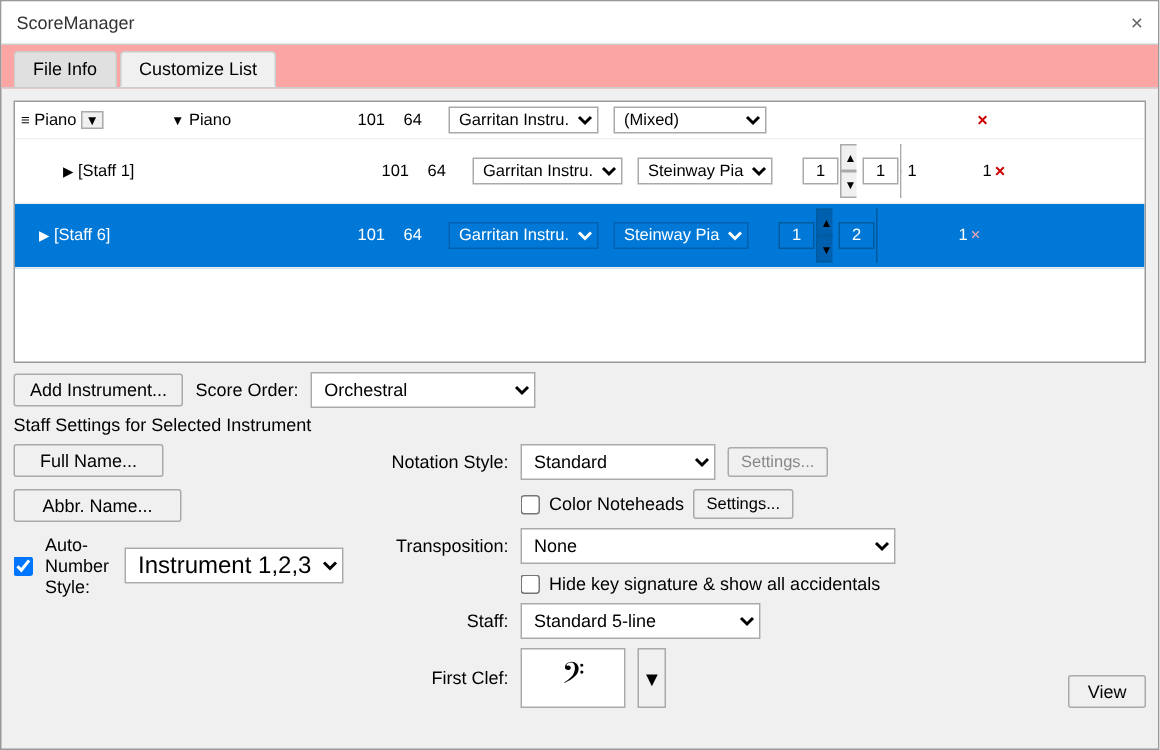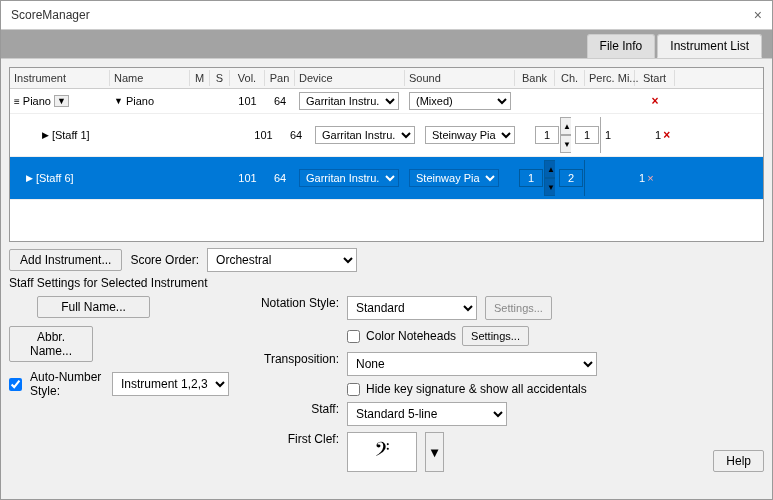--- a/index.html
+++ b/index.html
@@ -4,21 +4,21 @@
   <style>
     * { box-sizing: border-box; margin: 0; padding: 0; }
     body { font-family: 'Segoe UI', Tahoma, sans-serif; font-size: 12px; background: #f0f0f0; color: #000; width: 773px; height: 500px; overflow: hidden; }
     
     .window { width: 773px; height: 500px; background: #f0f0f0; border: 1px solid #999; display: flex; flex-direction: column; }
     
     .title-bar { background: #fff; padding: 6px 10px; display: flex; justify-content: space-between; align-items: center; border-bottom: 1px solid #ccc; }
     .title-bar-title { font-size: 12px; color: #333; }
     .title-bar-close { cursor: pointer; font-size: 14px; color: #666; background: none; border: none; }
     
-    .tabs { display: flex; padding: 4px 8px 0; background: #a3a3a3; border-bottom: 1px solid #ccc; justify-content: flex-end; }
+    .tabs { display: flex; padding: 4px 8px 0; background: #fca5a5; border-bottom: 1px solid #ccc; }
     .tab { padding: 4px 12px; border: 1px solid #ccc; border-bottom: none; background: #e0e0e0; cursor: pointer; font-size: 12px; margin-right: 2px; border-radius: 3px 3px 0 0; }
     .tab.active { background: #f0f0f0; border-bottom: 1px solid #f0f0f0; z-index: 1; }
     
     .content { flex: 1; display: flex; flex-direction: column; padding: 8px; overflow: hidden; }
     
     .table-container { border: 1px solid #999; background: #fff; flex: 0 0 auto; height: 175px; overflow: hidden; }
     
     .table-header { display: flex; background: #f5f5f5; border-bottom: 1px solid #ccc; padding: 2px 0; }
     .th { font-size: 11px; padding: 2px 4px; border-right: 1px solid #ddd; white-space: nowrap; color: #333; font-weight: normal; }
     .th.instrument { width: 100px; }
@@ -40,21 +40,21 @@
     .table-row.selected { background: #0078d7; color: #fff; }
     .table-row.selected .td { color: #fff; }
     .table-row.selected select { background: #0078d7; color: #fff; border-color: #0060b0; }
     
     .td { font-size: 11px; padding: 1px 4px; white-space: nowrap; overflow: hidden; color: #000; }
     .td.instrument { width: 100px; display: flex; align-items: center; gap: 3px; }
     .td.name { width: 80px; display: flex; align-items: center; gap: 3px; }
     .td.m { width: 20px; text-align: center; }
     .td.s { width: 20px; text-align: center; }
     .td.vol { width: 35px; text-align: center; }
-    .td.pan { width: 30px; text-align: center; }
+    .td.pan { width: 30px; }
     .td.device { width: 110px; }
     .td.sound { width: 110px; display: flex; align-items: center; }
     .td.bank { width: 40px; text-align: center; display: flex; align-items: center; gap: 1px; }
     .td.ch { width: 30px; text-align: center; display: flex; align-items: center; gap: 1px; }
     .td.perc { width: 50px; }
     .td.start { width: 40px; text-align: center; }
     
     .small-select { font-size: 11px; border: 1px solid #aaa; background: #fff; padding: 0 2px; height: 18px; }
     .cross-btn { color: #c00; cursor: pointer; font-weight: bold; font-size: 12px; }
     
@@ -64,30 +64,30 @@
     .score-order-select { font-size: 12px; padding: 2px 4px; border: 1px solid #aaa; background: #fff; height: 24px; width: 150px; }
     .customize-btn { margin-left: auto; }
     
     .staff-settings { flex: 1; display: flex; flex-direction: column; }
     .staff-settings-title { font-size: 12px; margin-bottom: 6px; }
     
     .settings-body { display: flex; gap: 20px; flex: 1; }
     .left-panel { display: flex; flex-direction: column; gap: 8px; width: 220px; }
     .right-panel { flex: 1; display: flex; flex-direction: column; gap: 6px; }
     
-    .setting-row { display: flex; gap: 8px; }
+    .setting-row { display: flex; align-items: center; gap: 8px; }
     .setting-label { font-size: 12px; min-width: 90px; text-align: right; }
     .setting-select { font-size: 12px; padding: 2px 4px; border: 1px solid #aaa; background: #fff; height: 24px; flex: 1; }
     .setting-btn { padding: 3px 8px; border: 1px solid #aaa; background: #f0f0f0; cursor: pointer; font-size: 11px; border-radius: 2px; }
     
     .checkbox-row { display: flex; align-items: center; gap: 6px; margin-left: 98px; }
     .checkbox-row input { cursor: pointer; }
     
     .auto-number-row { display: flex; align-items: center; gap: 8px; }
-    .auto-number-select { font-size: 12px; padding: 2px 4px; border: 1px solid #aaa; background: #fff; height: 24px; }
+    .auto-number-select { font-size: 16px; padding: 2px 4px; border: 1px solid #aaa; background: #fff; height: 24px; }
     
     .clef-display { display: flex; align-items: center; gap: 4px; border: 1px solid #aaa; background: #fff; padding: 2px 6px; height: 40px; width: 70px; justify-content: center; font-size: 28px; }
     .clef-dropdown { border: 1px solid #aaa; background: #f0f0f0; padding: 2px; cursor: pointer; height: 40px; display: flex; align-items: center; }
     .help-btn { padding: 3px 12px; border: 1px solid #aaa; background: #f0f0f0; cursor: pointer; font-size: 12px; border-radius: 2px; }
     .num-input { width: 24px; border: 1px solid #aaa; text-align: center; font-size: 11px; height: 18px; }
     .arrow-btn { border: 1px solid #aaa; background: #f0f0f0; font-size: 8px; height: 18px; width: 14px; cursor: pointer; display: flex; align-items: center; justify-content: center; padding: 0; }
   </style>
 </head>
 <body>
 
@@ -96,41 +96,27 @@
   <div class="title-bar">
     <span class="title-bar-title">ScoreManager</span>
     <button class="title-bar-close">×</button>
   </div>
 
   <div class="tabs">
     <div class="tab">
       <span>File Info</span>
     </div>
     <div class="tab active">
-      <span>Instrument List</span>
+      <span>Customize List</span>
     </div>
   </div>
 
   <div class="content">
 
     <div class="table-container">
-      <div class="table-header">
-        <div class="th instrument">Instrument</div>
-        <div class="th name">Name</div>
-        <div class="th m">M</div>
-        <div class="th s">S</div>
-        <div class="th vol">Vol.</div>
-        <div class="th pan">Pan</div>
-        <div class="th device">Device</div>
-        <div class="th sound">Sound</div>
-        <div class="th bank">Bank</div>
-        <div class="th ch">Ch.</div>
-        <div class="th perc">Perc. Mi...</div>
-        <div class="th start">Start</div>
-      </div>
       <div class="table-body">
 
         <div class="table-row" style="background:#fff;">
           <div class="td instrument">
             <span style="font-size:10px;">≡</span>
             <span>Piano</span>
             <span style="font-size:9px; border:1px solid #aaa; background:#f0f0f0; padding:0 2px; cursor:pointer;">▼</span>
           </div>
           <div class="td name">
             <span style="font-size:9px;">▼</span>
@@ -250,22 +236,22 @@
         <option>Orchestral</option>
       </select>
     </div>
 
     <div class="staff-settings">
       <div class="staff-settings-title">Staff Settings for Selected Instrument</div>
 
       <div class="settings-body">
 
         <div class="left-panel">
-          <button class="btn" style="width:113px;margin-left:28px;">Full Name...</button>
-          <button class="btn" style="width:84px;">Abbr. Name...</button>
+          <button class="btn" style="width:100px;">Full Name...</button>
+          <button class="btn" style="width:112px;">Abbr. Name...</button>
           <div class="auto-number-row">
             <input type="checkbox" checked="" style="">
             <span>Auto-Number Style:</span>
             <select class="auto-number-select">
               <option>Instrument 1,2,3</option>
             </select>
           </div>
         </div>
 
         <div class="right-panel">
@@ -297,19 +283,19 @@
               <option>Standard 5-line</option>
             </select>
           </div>
           <div class="setting-row">
             <span class="setting-label">First Clef:</span>
             <div class="clef-display">
               <span style="font-size:24px; line-height:1;">𝄢</span>
             </div>
             <button class="clef-dropdown">▼</button>
             <div style="flex:1;"></div>
-            <button class="btn help-btn" style="margin-left:auto; align-self:flex-end;">Help</button>
+            <button class="btn help-btn" style="margin-left:auto; align-self:flex-end;">View</button>
           </div>
         </div>
       </div>
     </div>
   </div>
 </div>
 
 </body></html>

